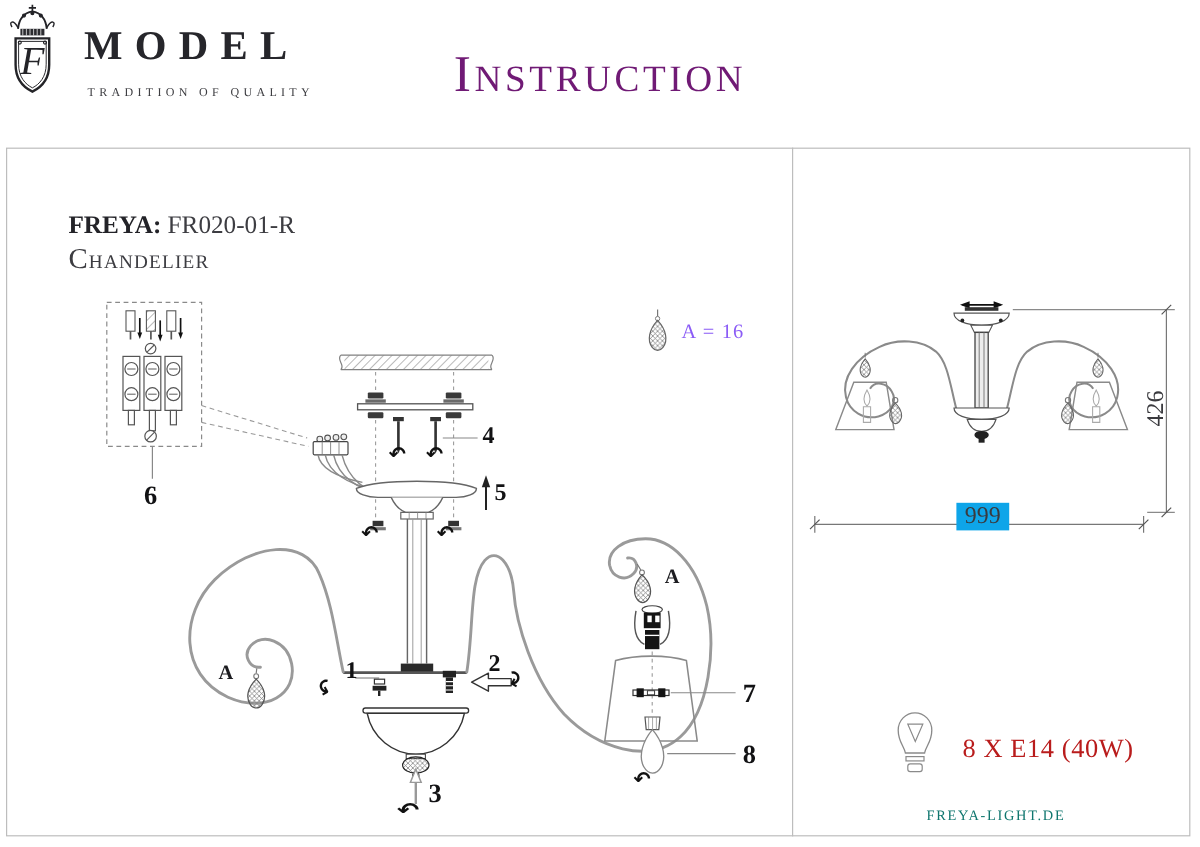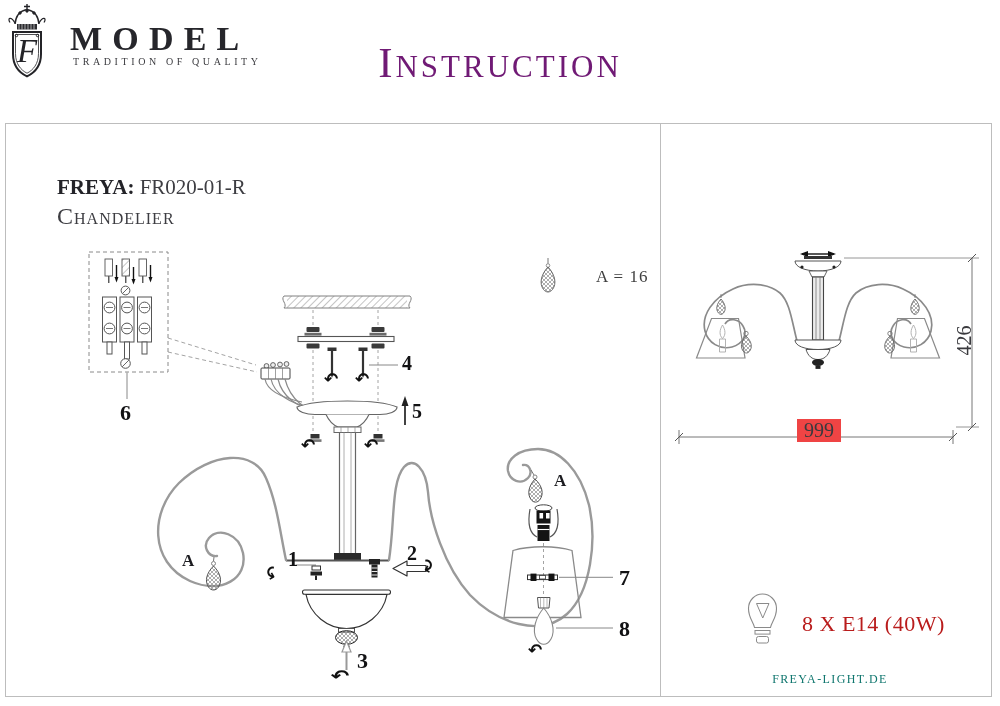--- a/index.html
+++ b/index.html
@@ -1,40 +1,40 @@
 <!DOCTYPE html>
 <html><head>
 <meta charset="utf-8">
 <style>
   html,body{margin:0;padding:0;background:#e8e8e8;}
   .page{position:relative;width:1000px;height:706px;background:#ffffff;overflow:hidden;
         font-family:"Liberation Serif","DejaVu Serif",serif;color:#222226;}
   .abs{position:absolute;}
   
   .brand{font-weight:700;font-size:34px;letter-spacing:.30em;color:#26262b;white-space:nowrap;}
-  .tagline{font-size:10px;letter-spacing:.36em;color:#3c3c40;white-space:nowrap;}
+  .tagline{font-size:10px;letter-spacing:.36em;color:#3c3c40;white-space:nowrap;margin-top:16px;}
   .title{width:380px;text-align:center;font-size:31px;letter-spacing:3px;color:#701a75;}
   .title::first-letter{font-size:43px;}
   
   .frame{left:5px;top:123px;width:987px;height:574px;border:1px solid #bdbdbd;box-sizing:border-box;}
   .divider{left:660px;top:123px;width:1px;height:574px;background:#bdbdbd;}
   
   .model-line{font-size:21px;color:#3d3d42;white-space:nowrap;}
   .model-line .lbl{font-weight:700;color:#232328;}
   .model-line .lbl::first-letter{font-size:25px;}
   .ptype{font-size:16px;letter-spacing:1px;color:#3d3d42;}
   .ptype::first-letter{font-size:24px;}
-  .legend-txt{font-size:17px;color:#404040;letter-spacing:1px;margin-left:28px;}
+  .legend-txt{font-size:17px;color:#8b5cf6;letter-spacing:1px;}
   
   .callout{font-weight:700;font-size:20px;color:#121214;line-height:1;}
   .letter{font-weight:600;font-size:17px;color:#1c1c20;line-height:1;}
   .rot{font-family:"DejaVu Sans",sans-serif;font-size:17px;font-weight:700;color:#111;line-height:1;}
   
   .dim{font-size:20px;color:#3a3a3e;text-align:center;}
-  .dim-w{background:#ef4444;padding:0 2px;text-align:center;}
+  .dim-w{background:#0ea5e9;padding:0 2px;text-align:center;}
   .spec-txt{font-size:22px;color:#b91c1c;white-space:nowrap;letter-spacing:.5px;}
   .website{font-size:12px;letter-spacing:1.4px;color:#0f766e;text-align:center;width:160px;}
   svg{display:block;}
 </style>
 </head>
 <body>
 
 <div class="page">
 
   <svg class="abs" style="left:6px;top:3px" width="42" height="76" viewBox="0 0 42 76">

